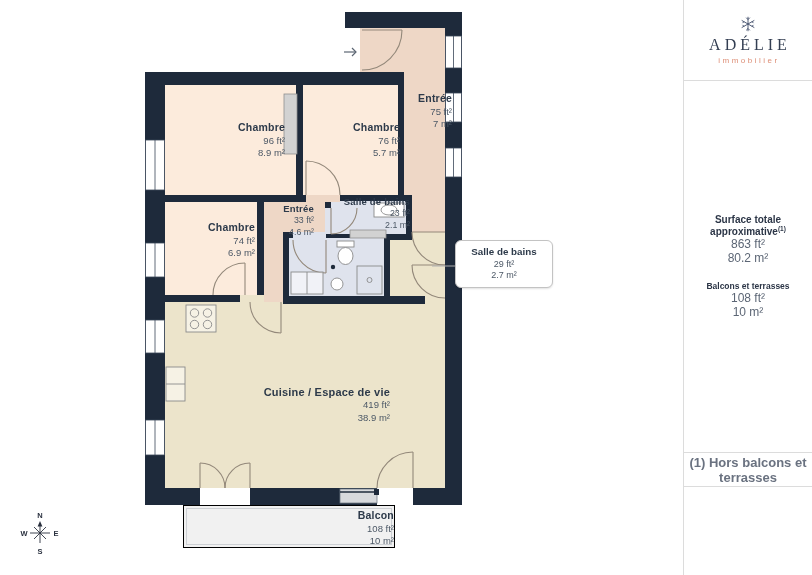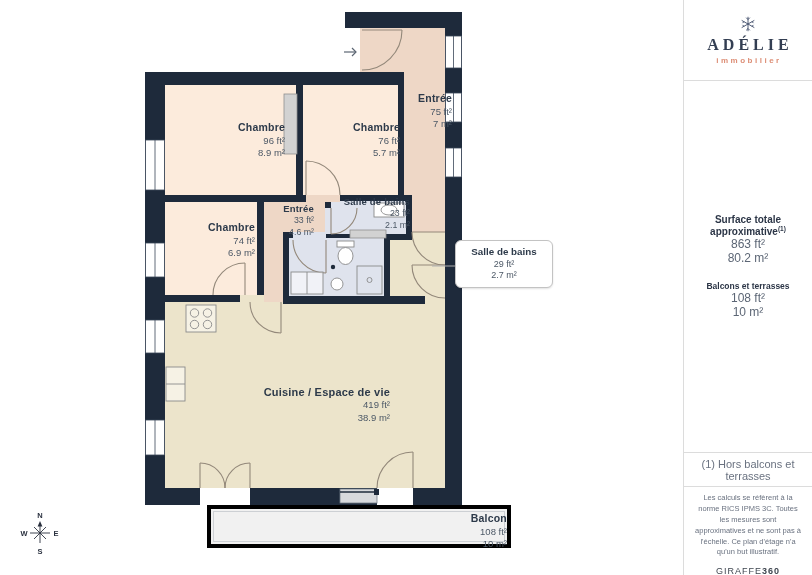--- a/index.html
+++ b/index.html
@@ -13,47 +13,47 @@
   .peach{background:#fcebdc;} .salmon{background:#eed7c6;}
   .bath{background:#dfe3ed;} .living{background:#ece4cb;}
   #plan-svg{position:absolute;left:0;top:0;z-index:4;pointer-events:none;}
   .rlabel{position:absolute;text-align:right;z-index:5;line-height:1.3;color:#2d3a4a;}
   .rlabel .rn{font-weight:700;font-size:10.5px;letter-spacing:.2px;}
   .rlabel .ra{font-size:9.5px;color:#4c5866;}
   .rlabel.small .rn{font-size:9.5px;}
   .rlabel.small .ra{font-size:8.8px;}
   .rlabel.big .rn{font-size:11px;}
   
-  .balcony{position:absolute;left:183px;top:505px;width:304px;height:43px;
-           background:#f1f1f1;border:4px solid #000000;z-index:1;box-sizing:border-box;margin-left:24px;}
+  .balcony{position:absolute;left:183px;top:505px;width:212px;height:43px;
+           background:#f1f1f1;border:1px solid #000000;z-index:1;box-sizing:border-box;}
   .balcony-inner{position:absolute;left:2px;top:2px;right:2px;bottom:2px;
            border:1px solid #cdd0d4;}
   .balcony .rlabel{left:0;right:0;top:3px;}
   
   .callout{position:absolute;left:455px;top:240px;width:92px;z-index:6;
            background:#fff;border:1px solid #c3c3c3;border-radius:6px;
            padding:5px 2px;text-align:center;line-height:1.3;
            box-shadow:0 1px 2px rgba(0,0,0,.12);}
   .callout .rn{font-weight:700;font-size:9.8px;}
   .callout .ra{font-size:9px;color:#4c5866;}
   
   .sidebar{position:absolute;left:683px;top:0;width:129px;height:575px;
            border-left:1px solid #dcdcdc;box-sizing:border-box;background:#fff;z-index:7;}
   .s-sec{box-sizing:border-box;border-bottom:1px solid #dcdcdc;display:flex;
          flex-direction:column;align-items:center;justify-content:center;text-align:center;}
-  .s-logo{height:81px;font-weight:bold;}
+  .s-logo{height:81px;}
   .brand{font-family:"Liberation Serif","DejaVu Serif",serif;font-size:16px;
          letter-spacing:4px;color:#333e52;margin-top:3px;padding-left:4px;}
   .tagline{font-size:8px;letter-spacing:2.5px;color:#dd8e76;margin-top:2px;padding-left:2px;}
   .s-info{height:372px;}
   .s-title{font-weight:700;font-size:10px;color:#2c3647;}
   .s-title sup{font-size:6.5px;}
   .s-val{font-size:12px;color:#5c6675;}
   .s-sub{font-weight:700;font-size:8.5px;color:#2c3647;margin-top:16px;}
-  .s-note{height:34px;font-size:11px;color:#6a7280;}
+  .s-note{height:34px;font-size:13px;color:#6a7280;font-weight:bold;}
   .s-disc{height:88px;font-size:7.5px;color:#6a7280;line-height:1.45;
           padding:6px 10px;border-bottom:none;justify-content:flex-start;}
   .s-vendor{margin-top:7px;font-size:9px;letter-spacing:1px;color:#3f4650;}
   .s-vendor b{font-weight:700;}
 </style>
 </head>
 <body>
 
 <div class="abs" style="left:0;top:0;width:683px;height:575px;">
 
@@ -305,19 +305,13 @@
     <div class="s-title">
       <span>Surface totale approximative</span><sup>(1)</sup>
     </div>
     <div class="s-val">863 ft²</div>
     <div class="s-val">80.2 m²</div>
     <div class="s-sub">Balcons et terrasses</div>
     <div class="s-val">108 ft²</div>
     <div class="s-val">10 m²</div>
   </div>
   <div class="s-sec s-note">(1) Hors balcons et terrasses</div>
-  <div class="s-sec s-disc">
-    <div>Les calculs se réfèrent à la norme RICS IPMS 3C. Toutes les mesures sont approximatives et ne sont pas à l'échelle. Ce plan d'étage n'a qu'un but illustratif.</div>
-    <div class="s-vendor">
-      <span>GIRAFFE</span><b>360</b>
-    </div>
-  </div>
 </aside>
 
 </body></html>

